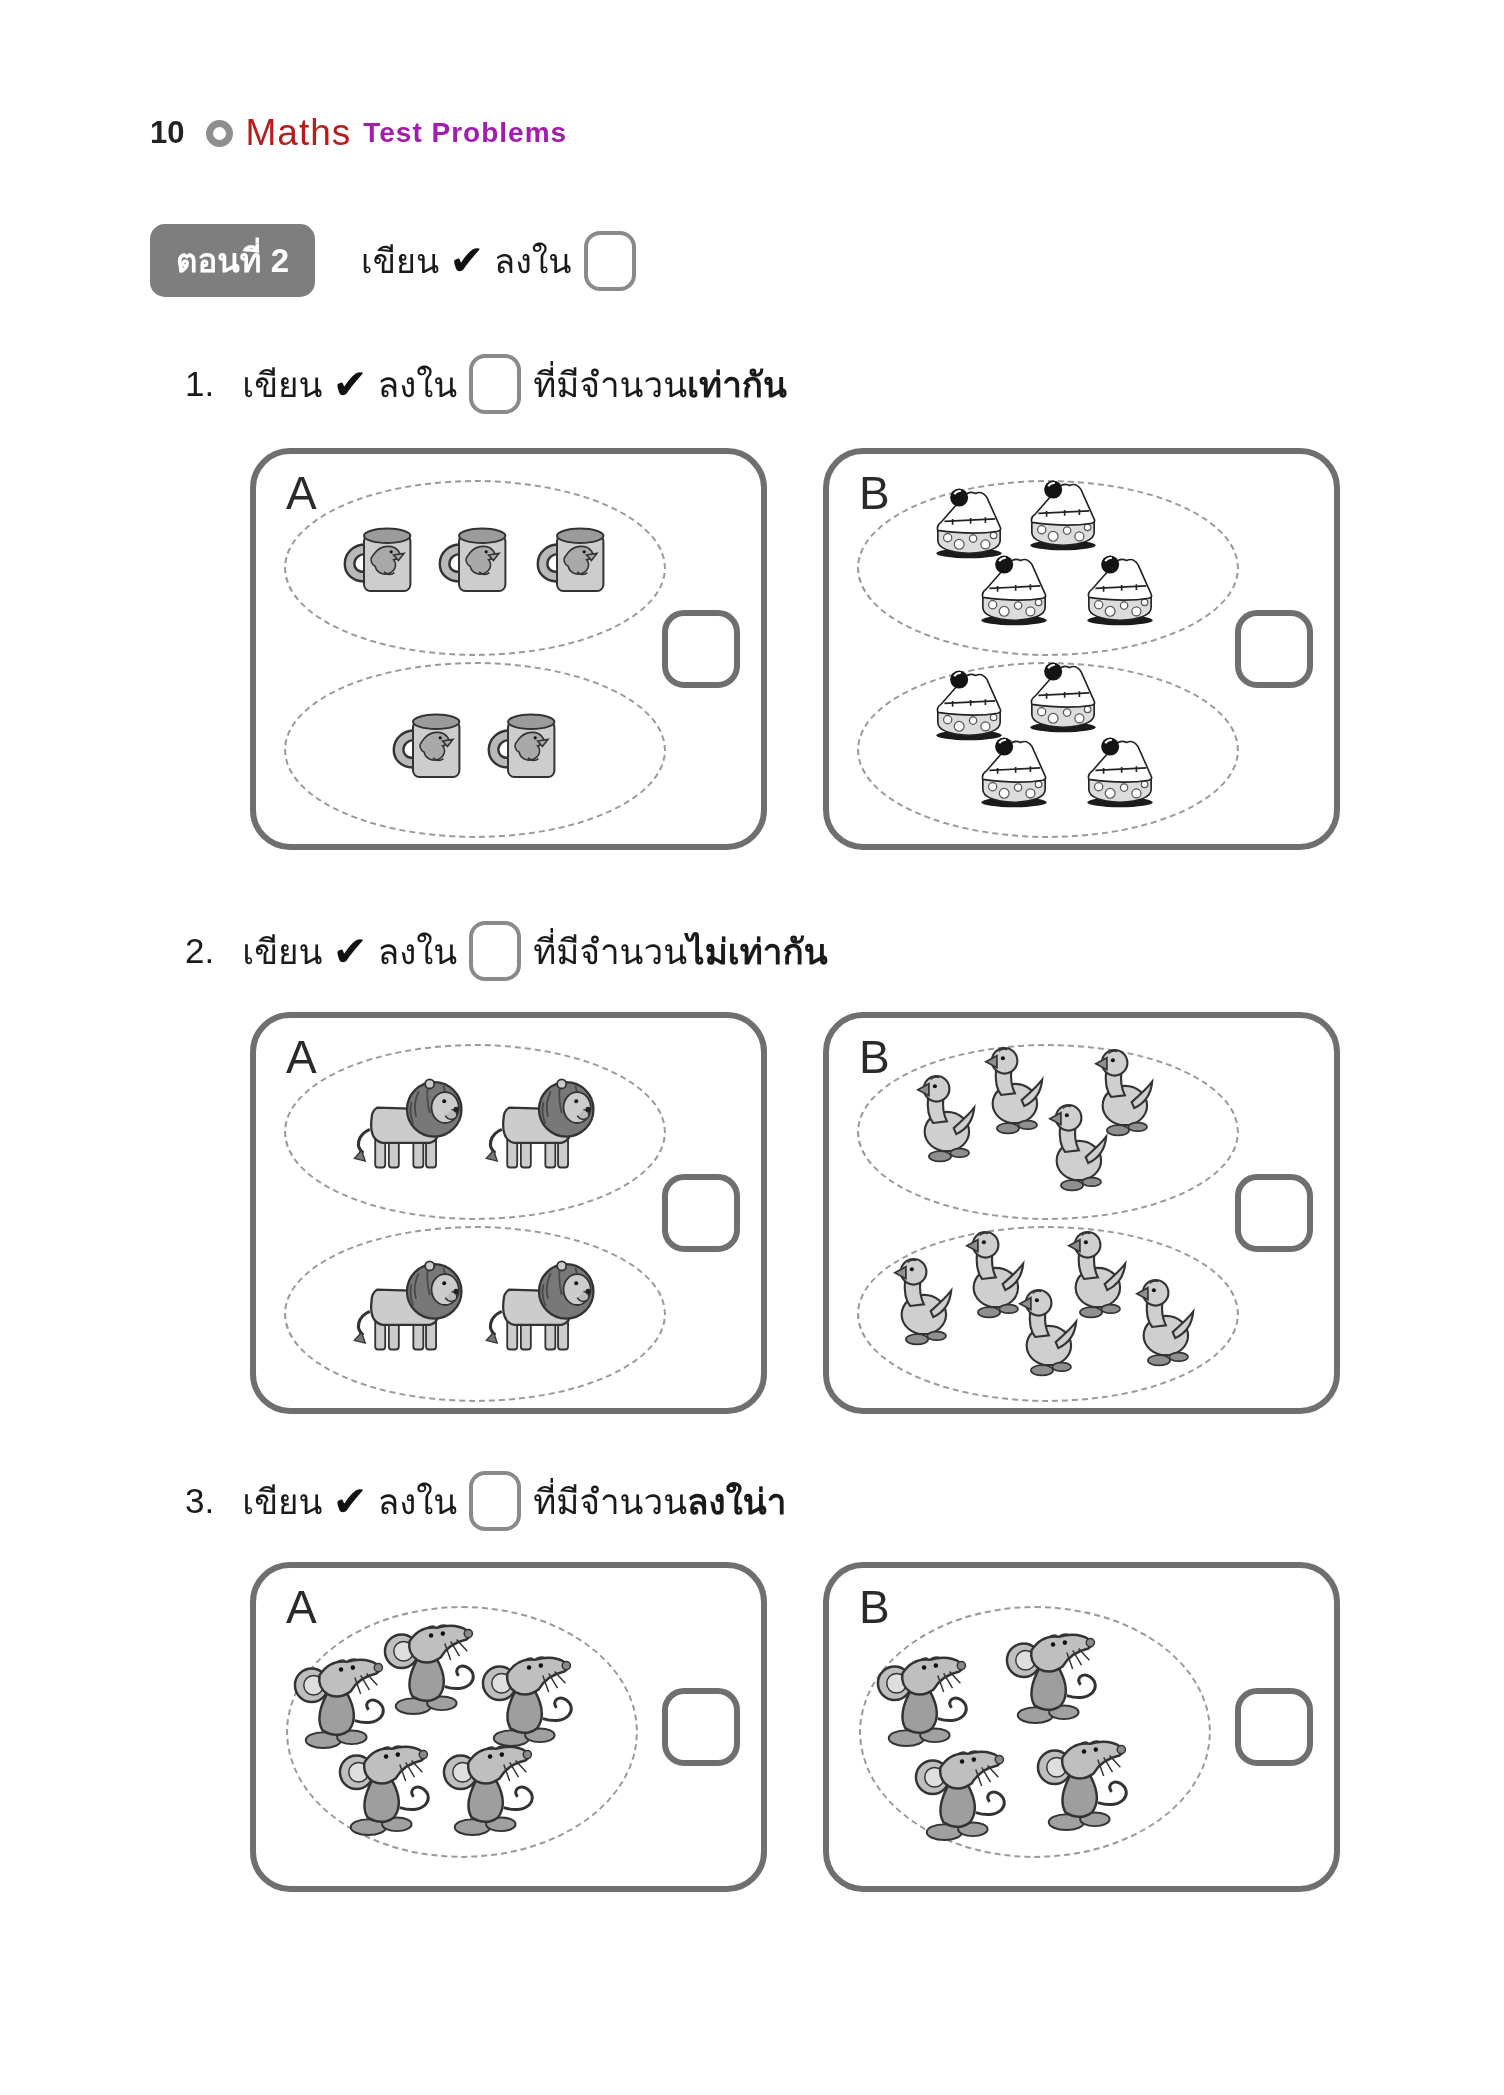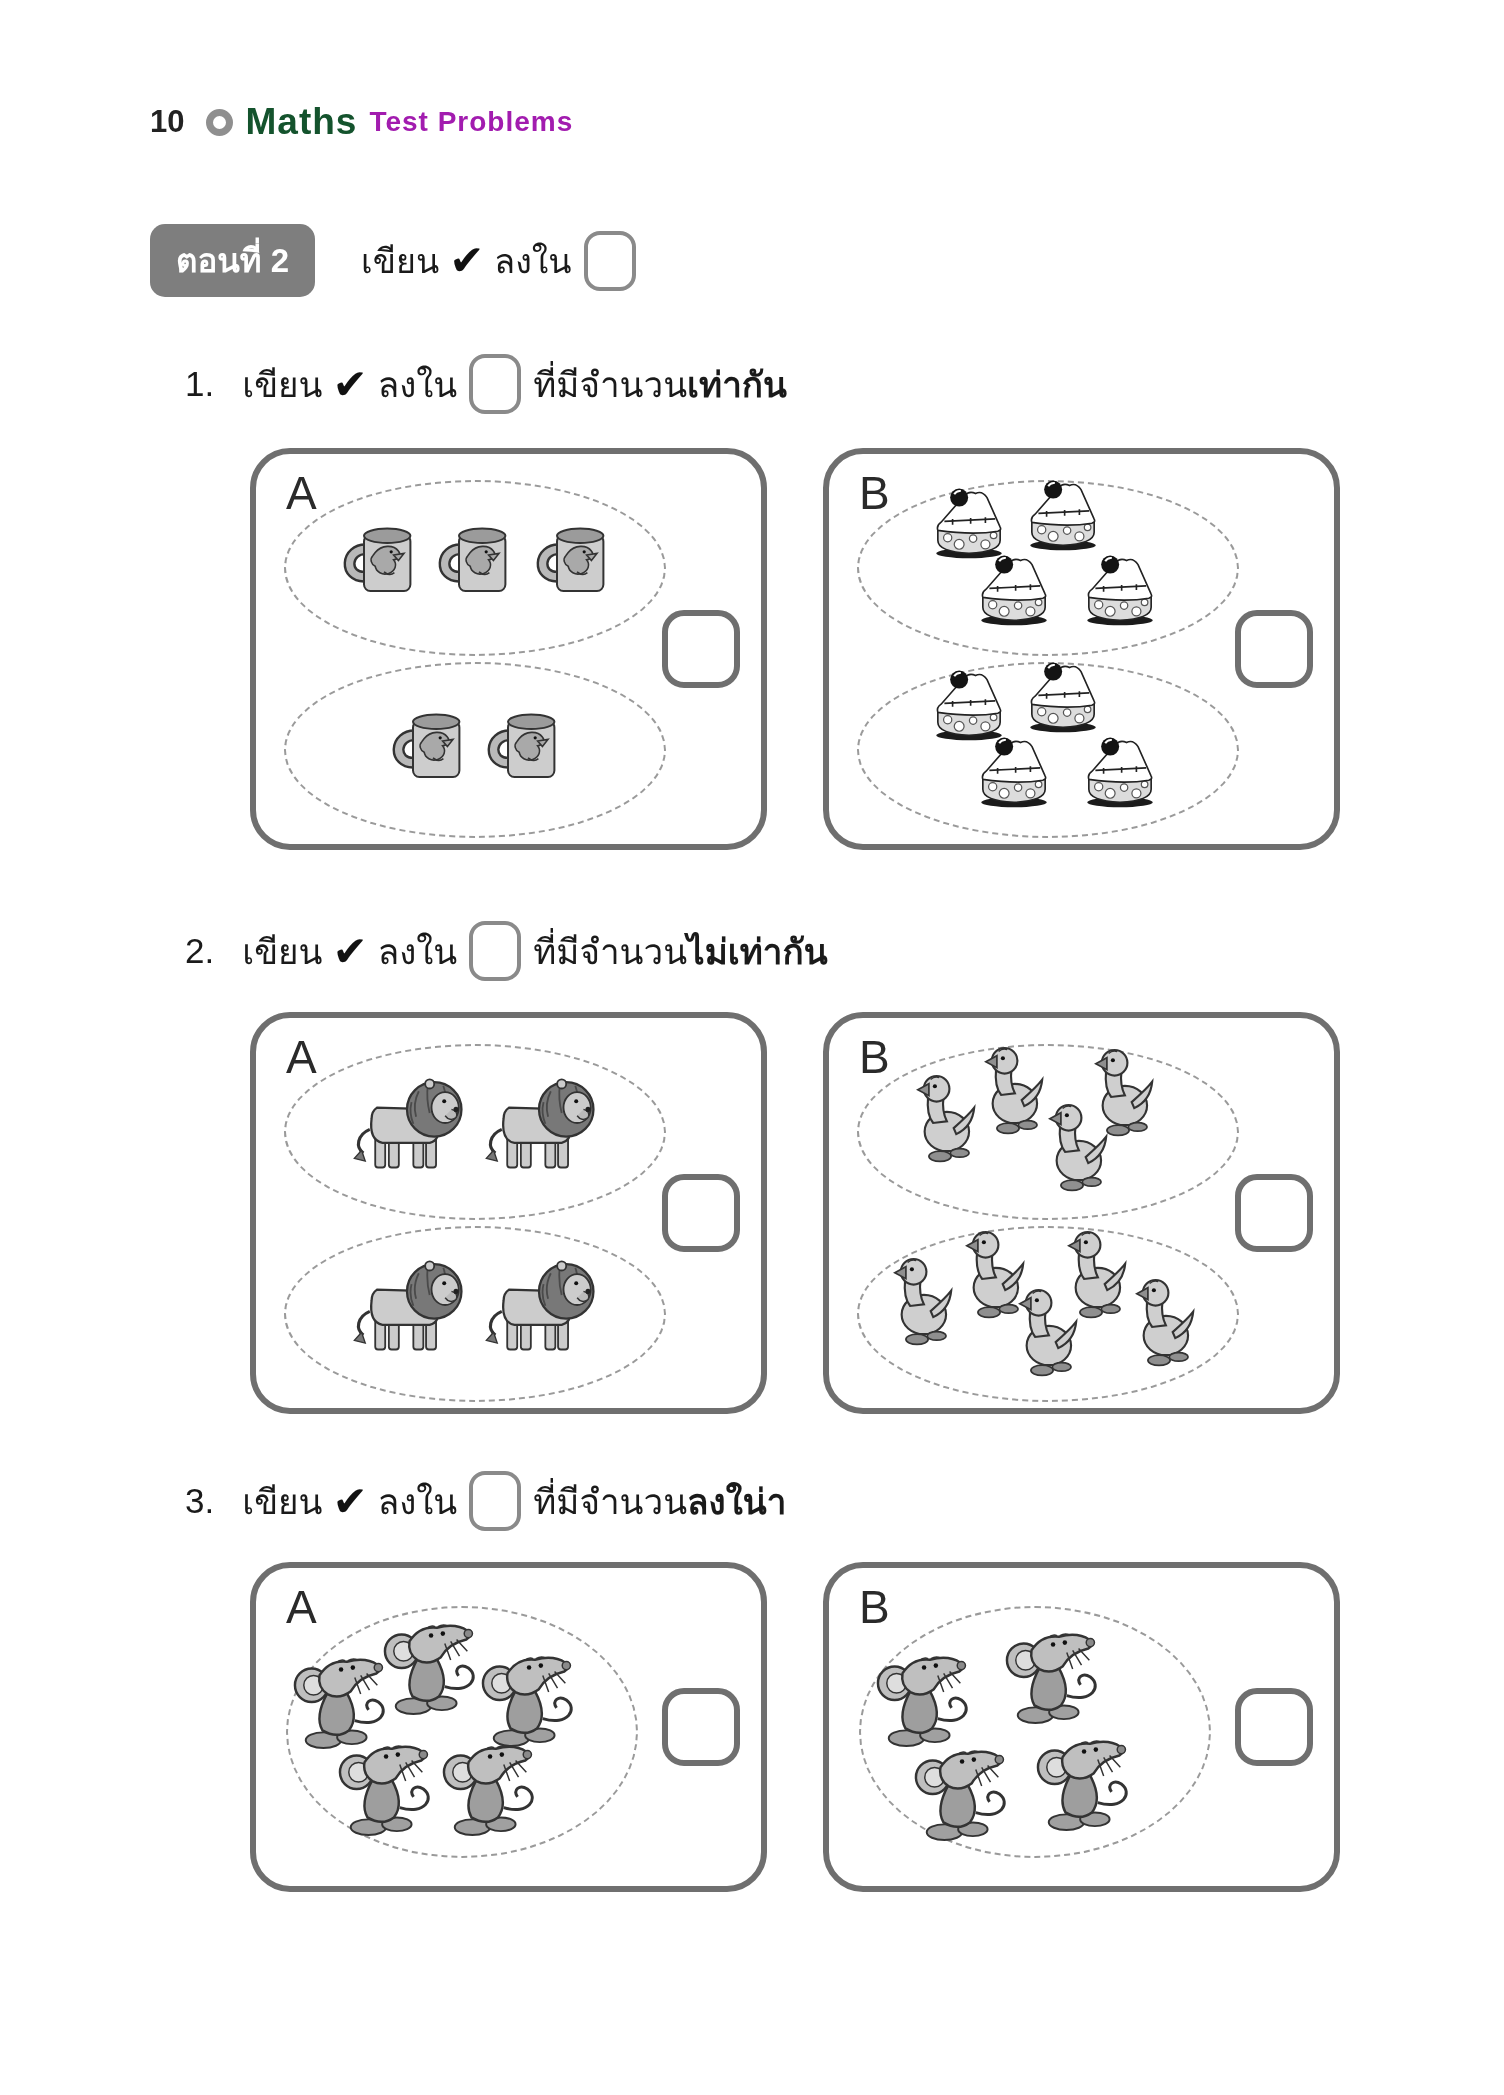--- a/index.html
+++ b/index.html
@@ -1,22 +1,22 @@
 <!DOCTYPE html>
 <html><head>
 <meta charset="utf-8">
 <style>
   html,body{margin:0;padding:0;background:#fff;}
   .page{position:relative;width:1504px;height:2095px;background:#fff;overflow:hidden;
         font-family:"Liberation Sans","DejaVu Sans",sans-serif;color:#1a1a1a;}
   
-  .hdr{position:absolute;left:150px;top:101px;display:flex;align-items:center;}
+  .hdr{position:absolute;left:150px;top:112px;display:flex;align-items:center;}
   .pageno{font-size:31px;font-weight:bold;color:#222;}
   .ring{width:13px;height:13px;border:7px solid #8f8f8f;border-radius:50%;background:#fff;margin:0 12px 0 22px;}
-  .ttl{font-size:37px;font-weight:bold;color:#14532d;letter-spacing:1px;}
+  .ttl{font-size:37px;font-weight:normal;color:#b91c1c;letter-spacing:1px;}
   .sub{font-size:28px;font-weight:bold;color:#a21caf;margin-left:12px;letter-spacing:1px;}
   
   .sect{position:absolute;left:150px;top:224px;display:flex;align-items:center;font-size:34px;}
   .badge{background:#7e7e7e;color:#fff;font-weight:bold;font-size:33px;padding:10px 26px;border-radius:15px;margin-right:46px;}
   .check{font-weight:bold;font-size:42px;color:#111;margin:0 10px;}
   .inline-box{display:inline-block;width:44px;height:52px;border:4px solid #8a8a8a;border-radius:16px;background:#fff;margin:0 12px;}
   
   .q-line{position:absolute;left:185px;display:flex;align-items:center;font-size:35px;height:64px;}
   .q-num{margin-right:28px;}
   .kw{font-weight:bold;}

